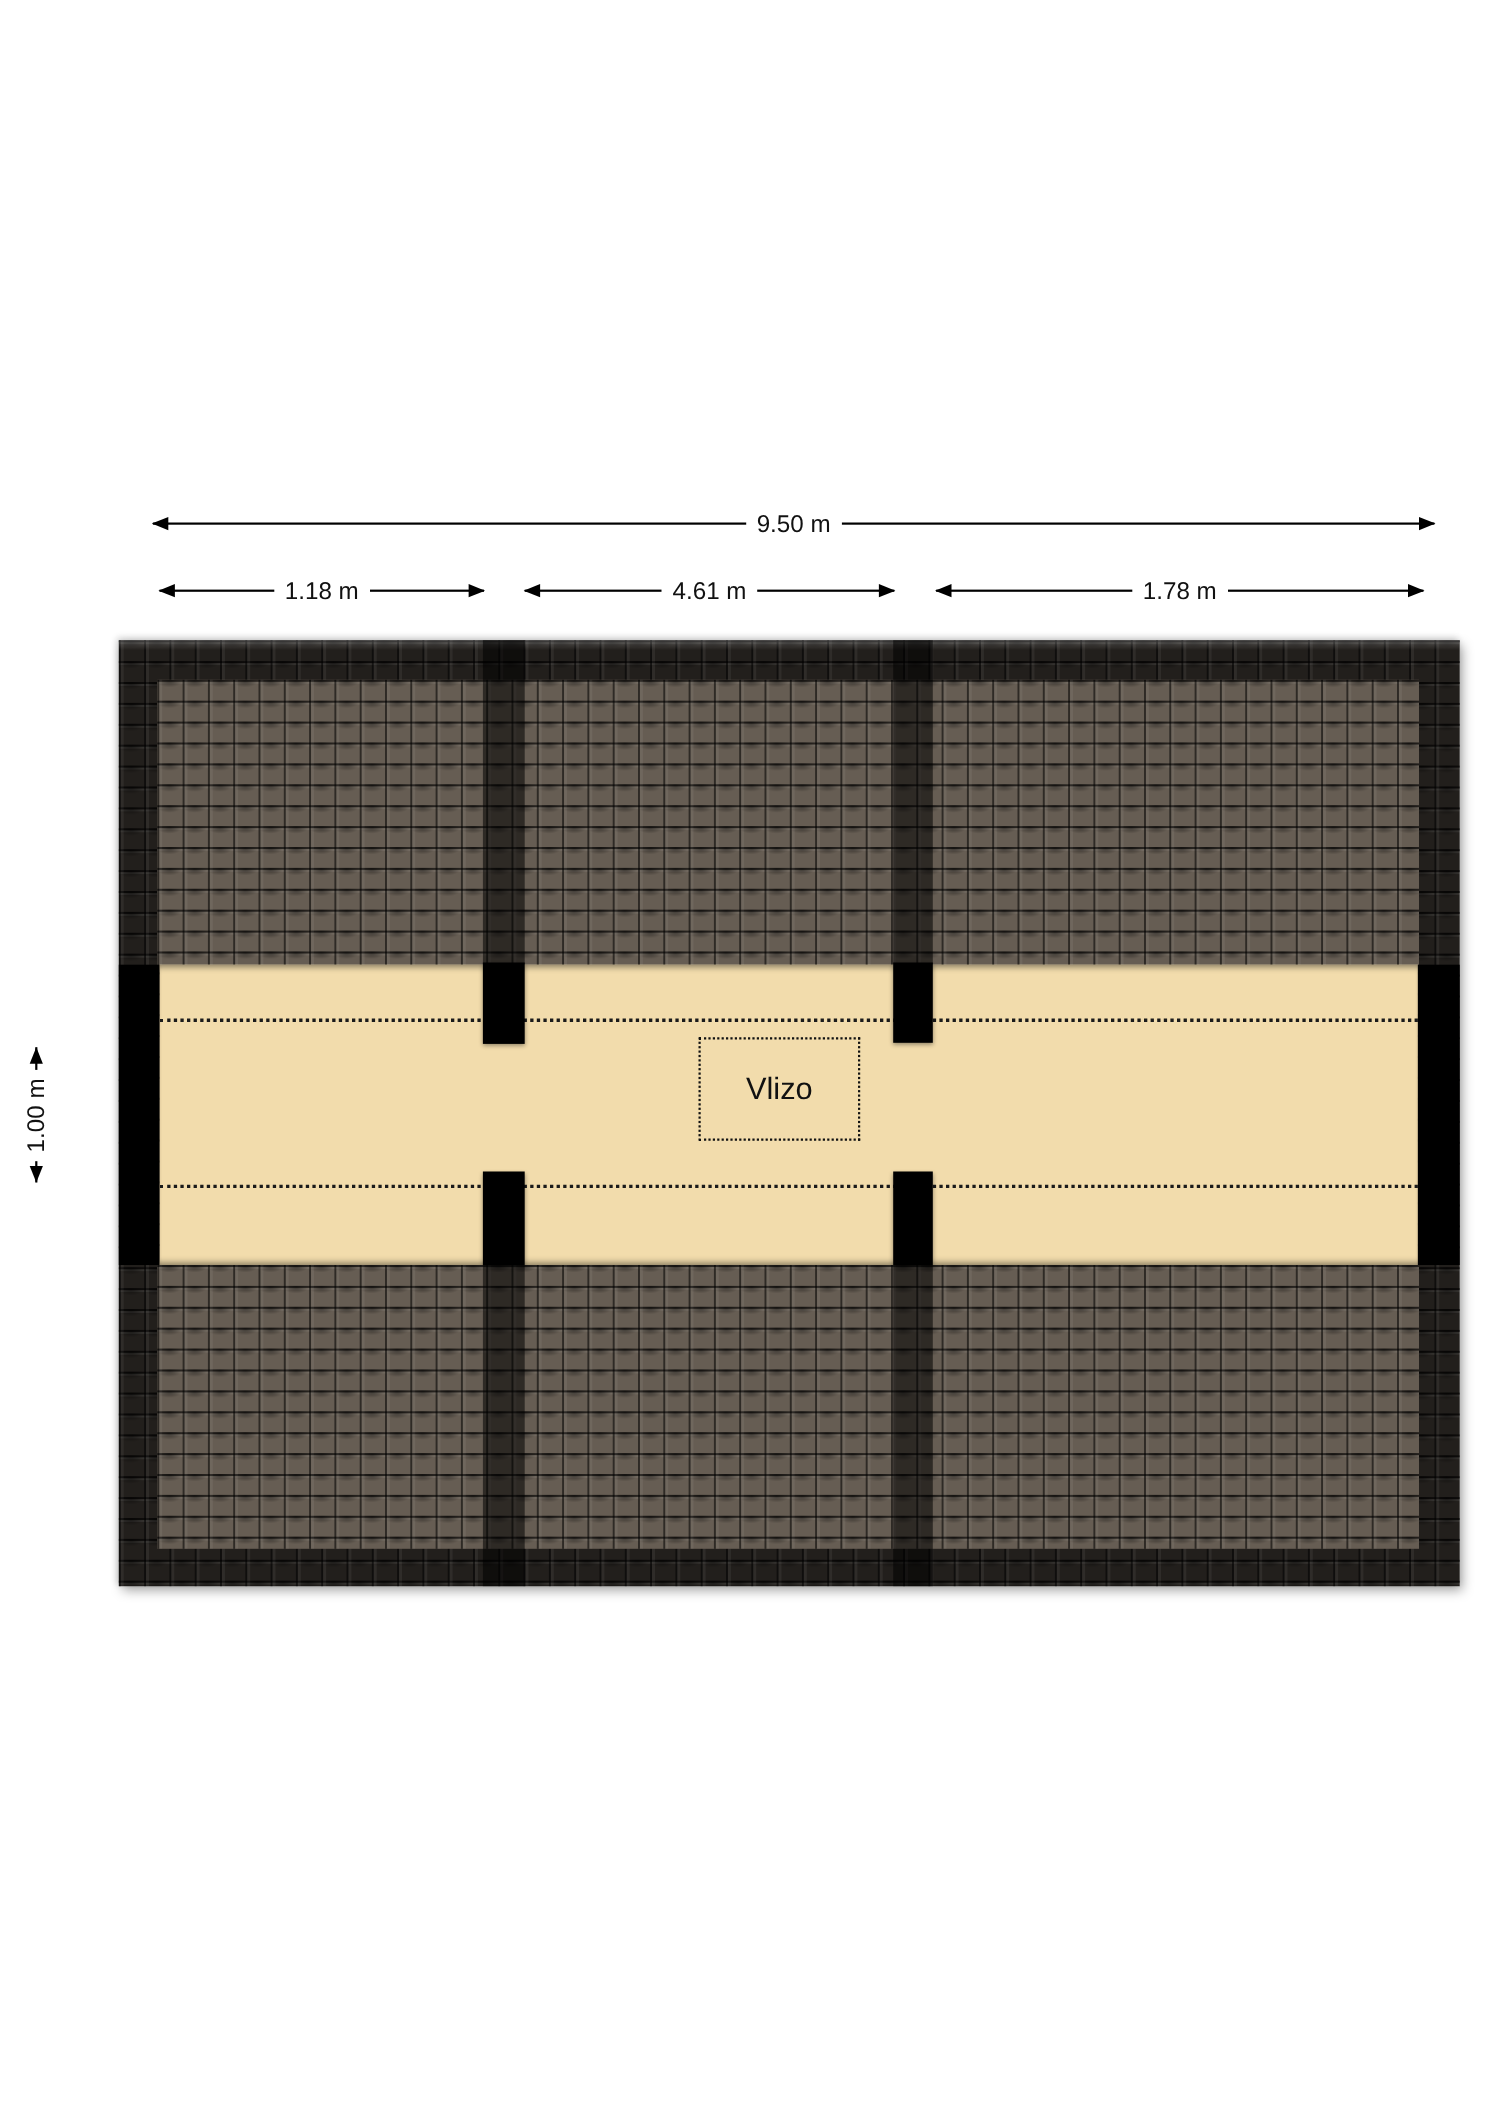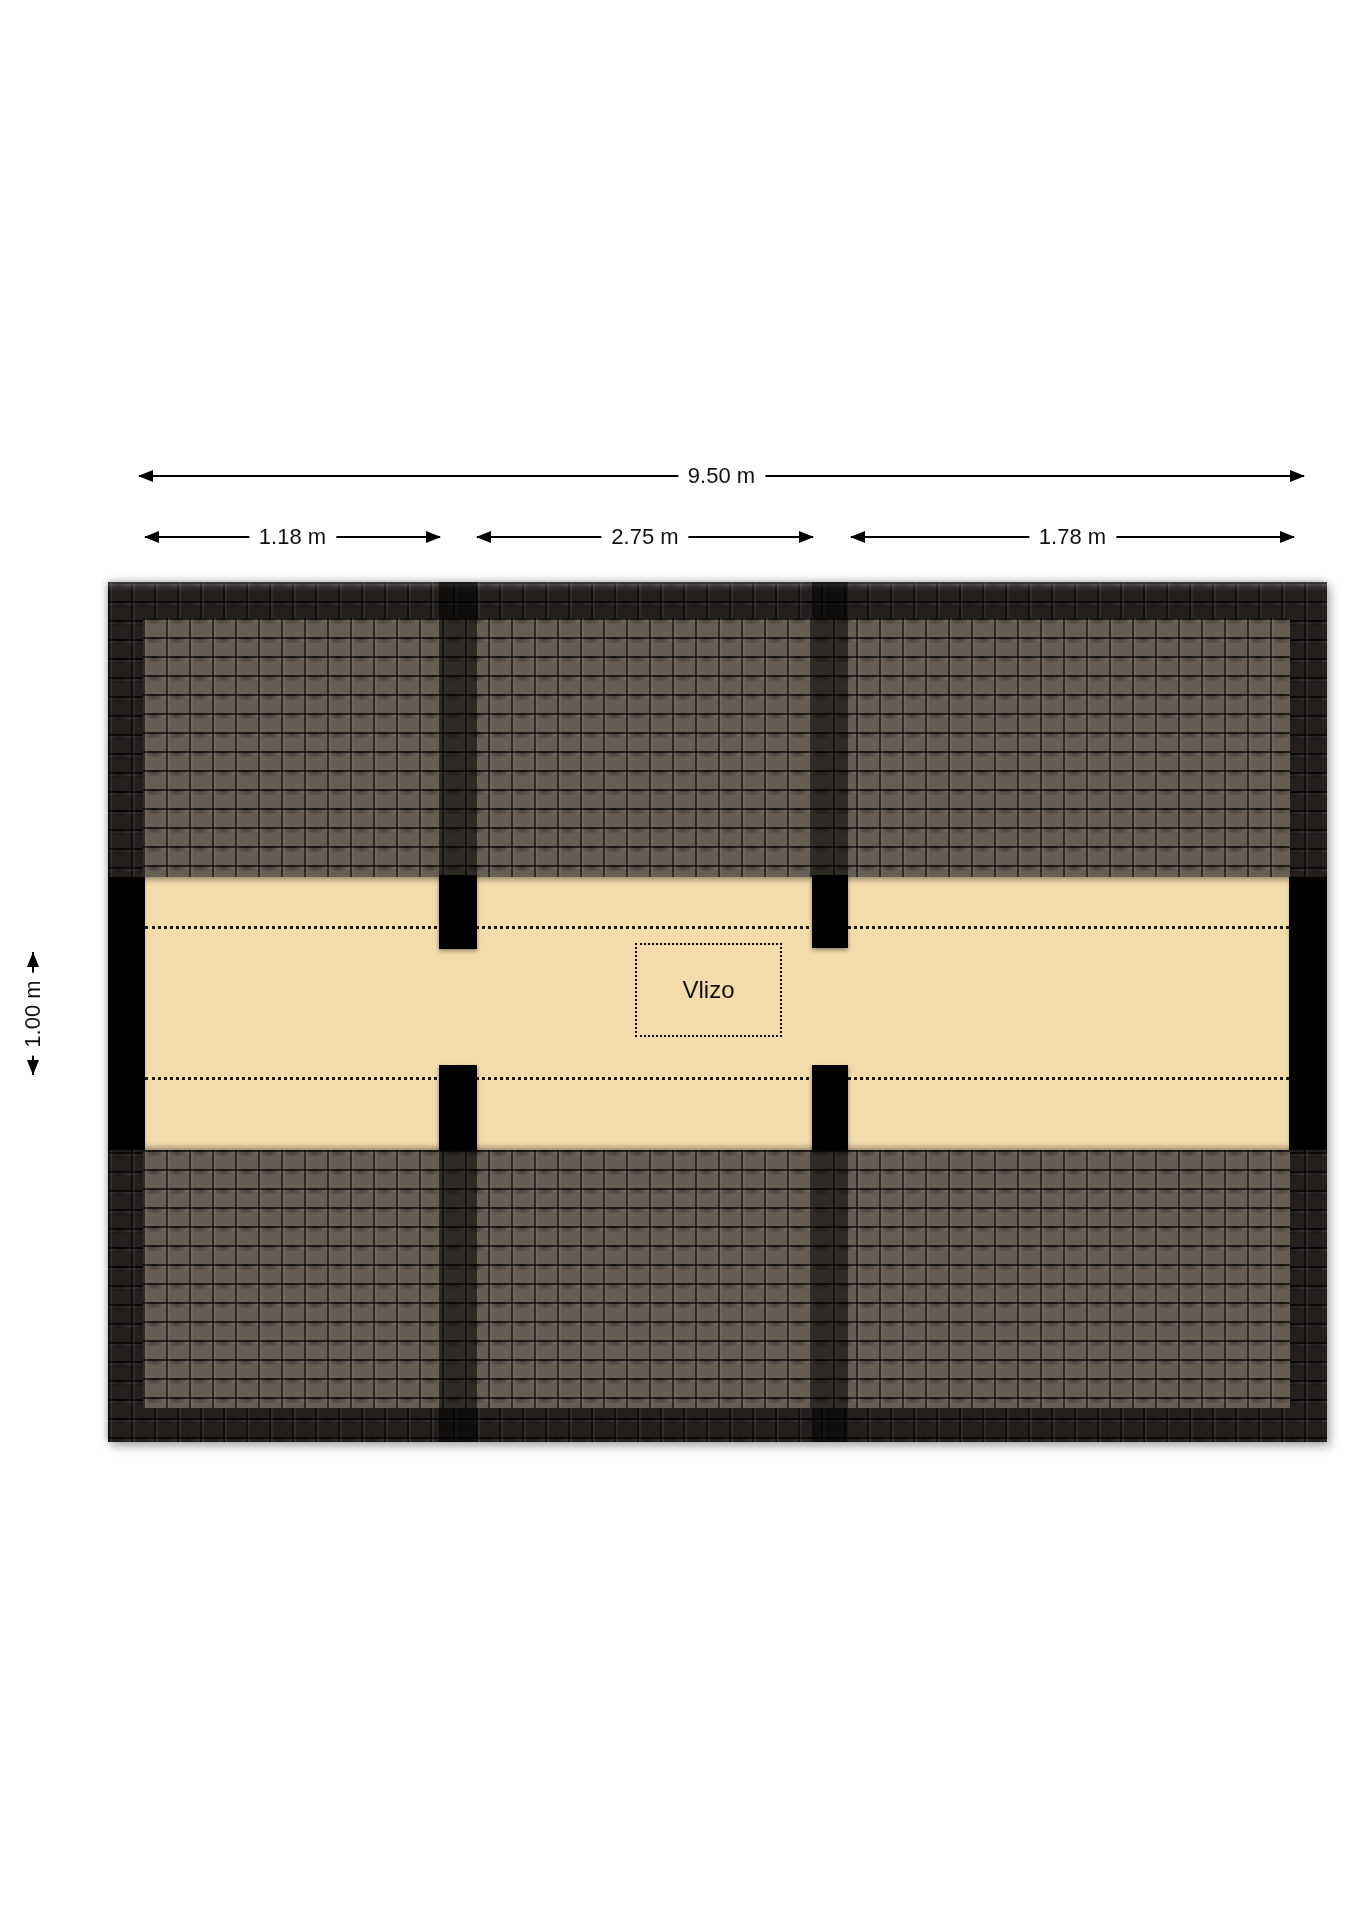--- a/index.html
+++ b/index.html
@@ -71,21 +71,21 @@
   .stub { position:absolute; background:#000; box-shadow:0 2px 4px rgba(0,0,0,0.4); }
   .stub-tl { left:331px; top:293px; width:38px; height:74px; }
   .stub-tr { left:704px; top:293px; width:36px; height:73px; }
   .stub-bl { left:331px; top:483px; width:38px; height:85px; }
   .stub-br { left:704px; top:483px; width:36px; height:85px; }
 
   .vlizo-box {
     position:absolute; left:527px; top:361px; width:143px; height:90px;
     border:2px dotted #111; display:flex; align-items:center; justify-content:center;
   }
-  .vlizo-box .room-label { font-size:24px; color:#111; }
+  .vlizo-box .room-label { font-size:28px; color:#111; }
 </style>
 </head>
 <body>
 
 <div class="canvas">
 
   <div class="dim dim-total">
     <span class="dline"></span>
     <span class="ah ah-left"></span>
     <span class="ah ah-right"></span>
@@ -95,21 +95,21 @@
   <div class="dim dim-seg1">
     <span class="dline"></span>
     <span class="ah ah-left"></span>
     <span class="ah ah-right"></span>
     <span class="dlabel">1.18 m</span>
   </div>
   <div class="dim dim-seg2">
     <span class="dline"></span>
     <span class="ah ah-left"></span>
     <span class="ah ah-right"></span>
-    <span class="dlabel">2.75 m</span>
+    <span class="dlabel">4.61 m</span>
   </div>
   <div class="dim dim-seg3">
     <span class="dline"></span>
     <span class="ah ah-left"></span>
     <span class="ah ah-right"></span>
     <span class="dlabel">1.78 m</span>
   </div>
 
   <div class="dim dim-v">
     <span class="vline"></span>

